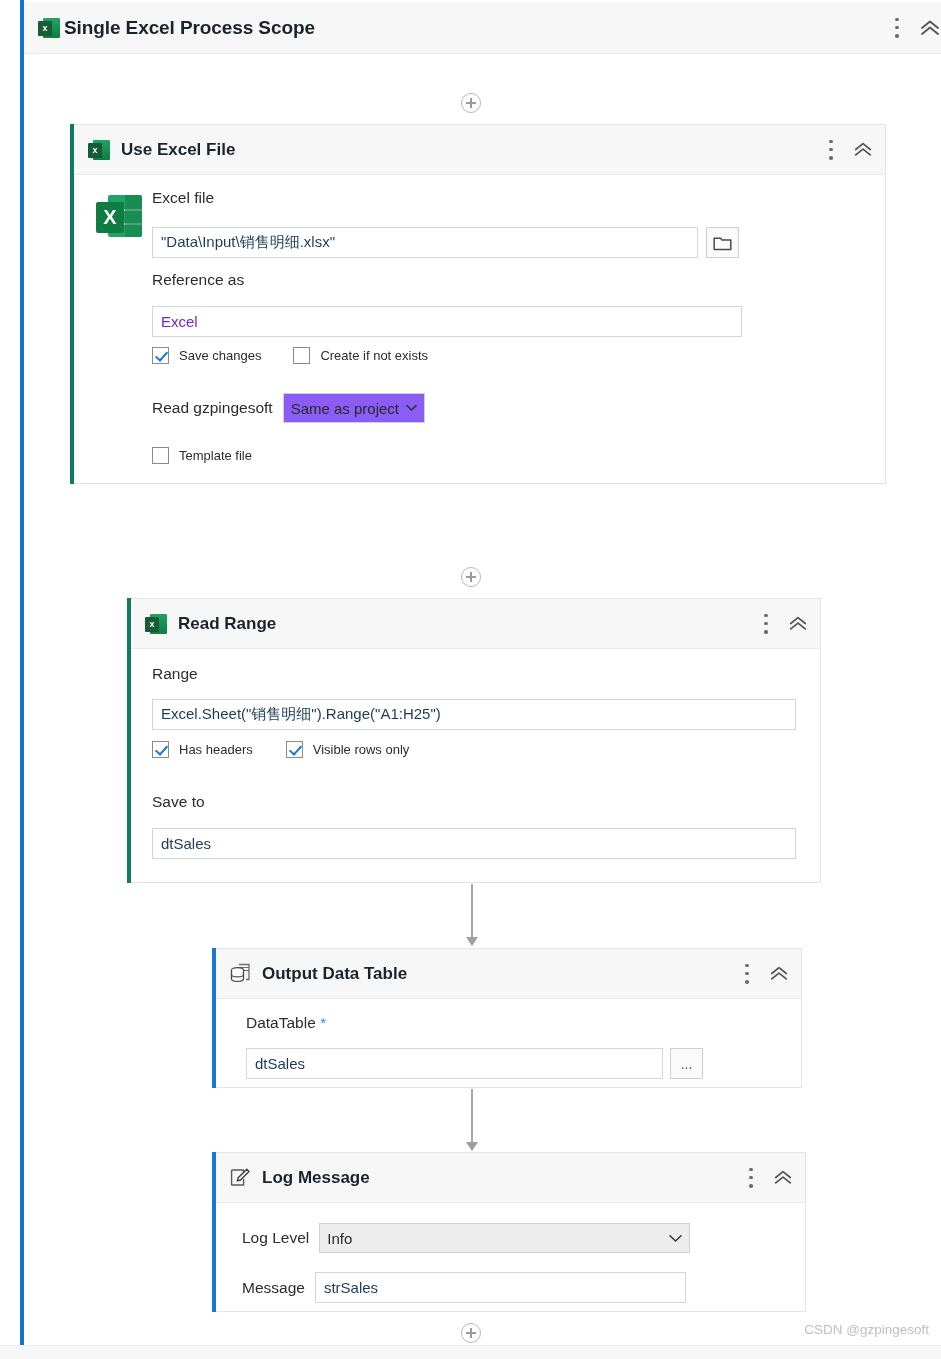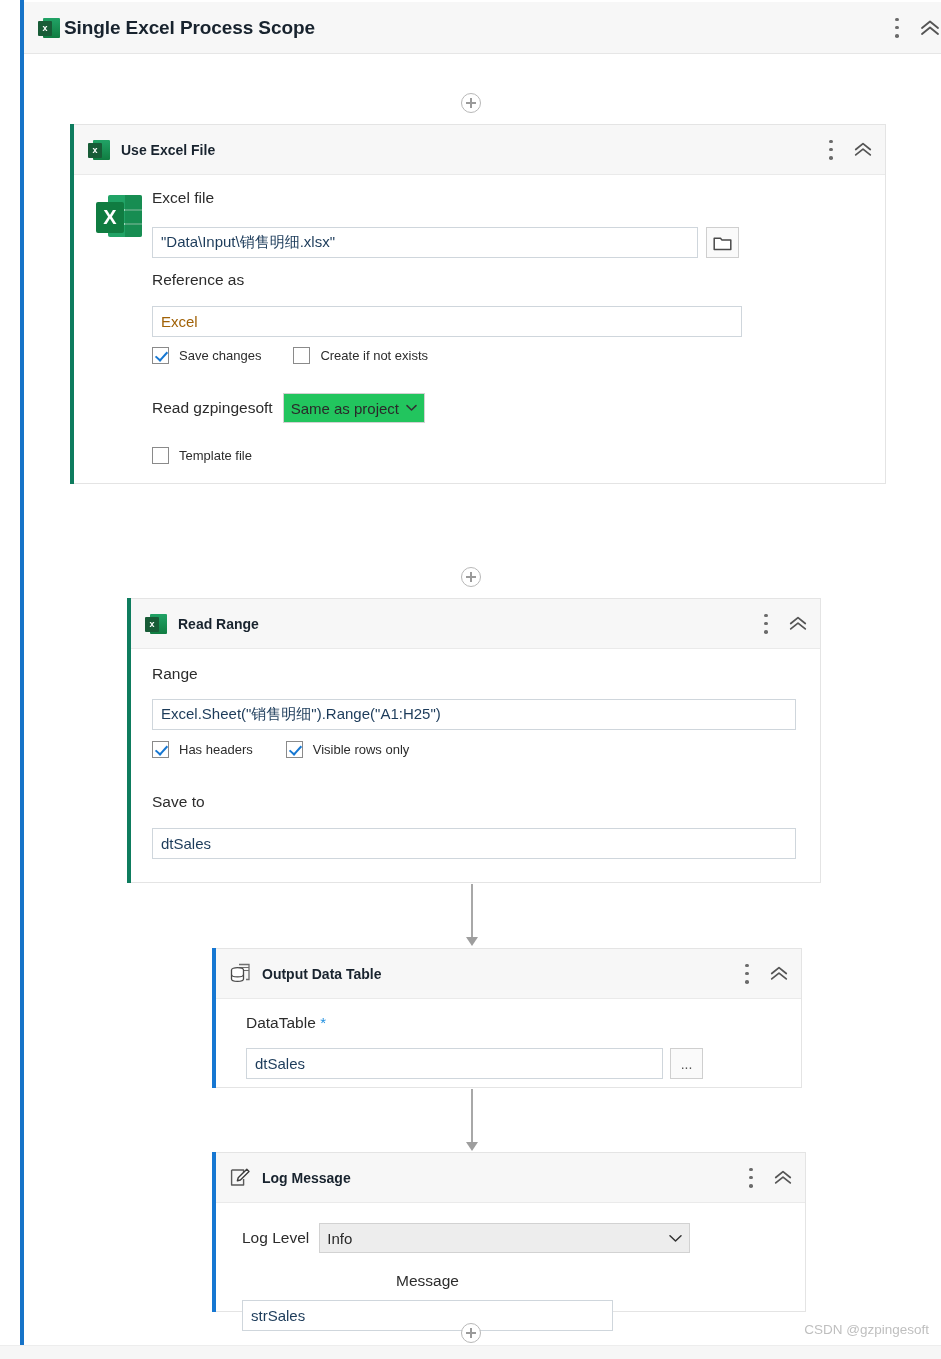--- a/index.html
+++ b/index.html
@@ -124,21 +124,21 @@
   }
   .card-head {
     height: 50px;
     background: #F7F7F7;
     border-bottom: 1px solid #EAEAEA;
     display: flex;
     align-items: center;
     padding: 0 12px 0 14px;
   }
   .card-head .title {
-    font-size: 14px;
+    font-size: 17px;
     font-weight: bold;
     color: #18232E;
     margin-left: 11px;
     white-space: nowrap;
   }
   .head-actions {
     margin-left: auto;
     display: flex;
     align-items: center;
     gap: 20px;
@@ -171,21 +171,21 @@
     border: 1px solid #CFD6DC;
     background: #fff;
     display: flex;
     align-items: center;
     padding: 0 8px;
     font-size: 15px;
     color: #1C3B5A;
     white-space: nowrap;
     overflow: hidden;
   }
-  .tbox.dark { color: #a16207; }
+  .tbox.dark { color: #6d28d9; }
 
   .cbrow { display: flex; align-items: center; }
   .cbox {
     width: 17px; height: 17px;
     border: 1px solid #8A8A8A;
     background: #fff;
     position: relative;
     flex: 0 0 auto;
   }
   .cbox.on::after {
@@ -194,21 +194,21 @@
     left: 5px; top: 1px;
     width: 5px; height: 10px;
     border: solid #1677D2;
     border-width: 0 2.2px 2.2px 0;
     transform: rotate(42deg);
   }
   .cblabel { font-size: 13px; color: #2C2C2C; margin-left: 10px; }
 
   .sel {
     height: 30px;
-    background: #22c55e;
+    background: #8b5cf6;
     border: 1px solid #D2D2D2;
     display: flex;
     align-items: center;
     padding: 0 7px;
     font-size: 15px;
     color: #2A2A2A;
     gap: 7px;
   }
   .sel.wide {
     background: #EDEDED;
@@ -500,21 +500,21 @@
       <div style="position:absolute; left:26px; top:70px; display:flex; align-items:center; gap:10px;">
         <span class="lbl">Log Level</span>
         <span class="sel wide" style="width:371px;">
           <span>Info</span>
           <svg width="13" height="9" viewBox="0 0 13 9">
             <path d="M1 1.8 L6.5 7 L12 1.8" fill="none" stroke="#333" stroke-width="1.5" stroke-linecap="round" stroke-linejoin="round"></path>
           </svg>
         </span>
       </div>
 
-      <div style="position:absolute; left:26px; top:119px; display:flex; align-items:center; gap:10px;flex-direction:column;">
+      <div style="position:absolute; left:26px; top:119px; display:flex; align-items:center; gap:10px;">
         <span class="lbl">Message</span>
         <span class="tbox" style="width:371px;">strSales</span>
       </div>
     </div>
   </div>
 
   <div class="plus" style="left:461px; top:1323px;"></div>
 
   <div class="footer-strip"></div>
   <div class="wm">CSDN @gzpingesoft</div>

